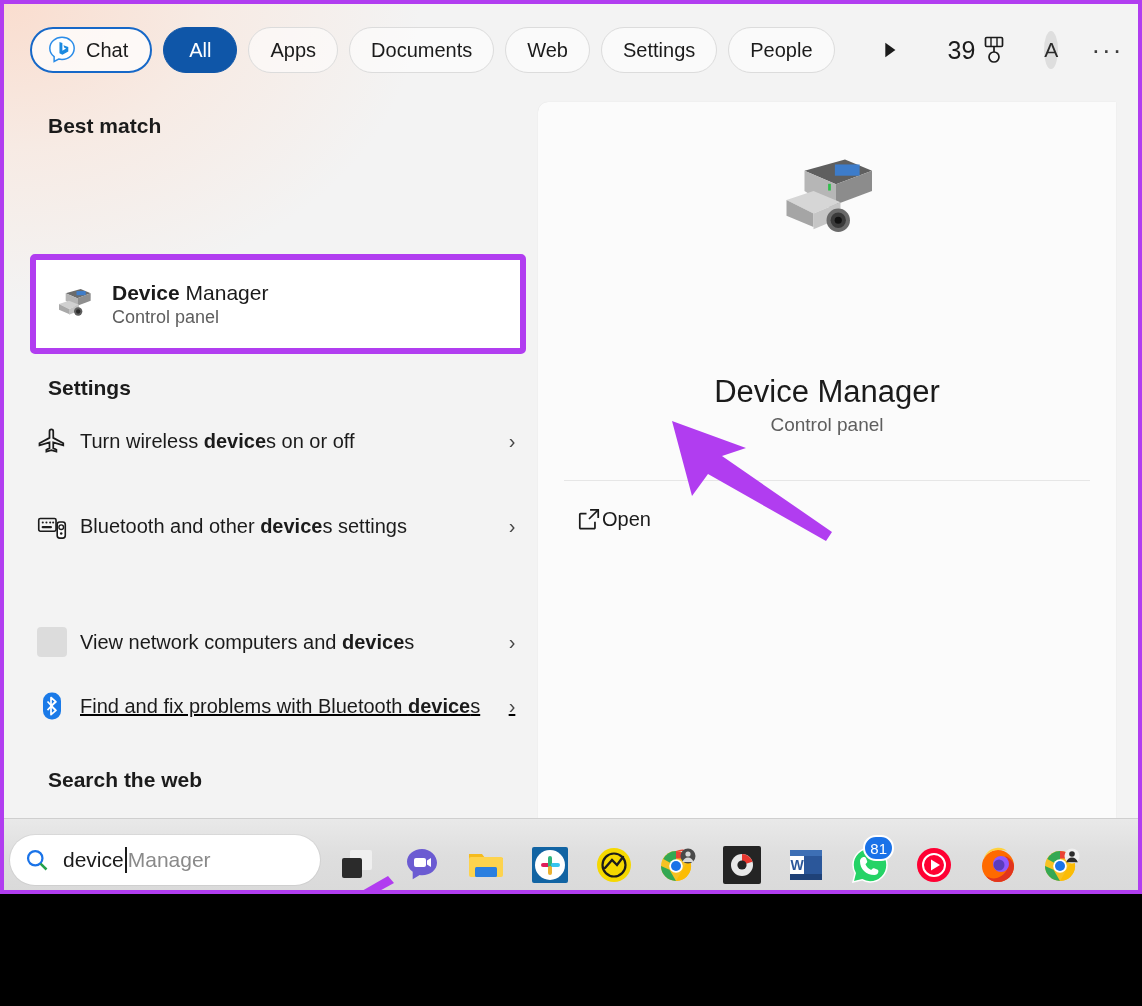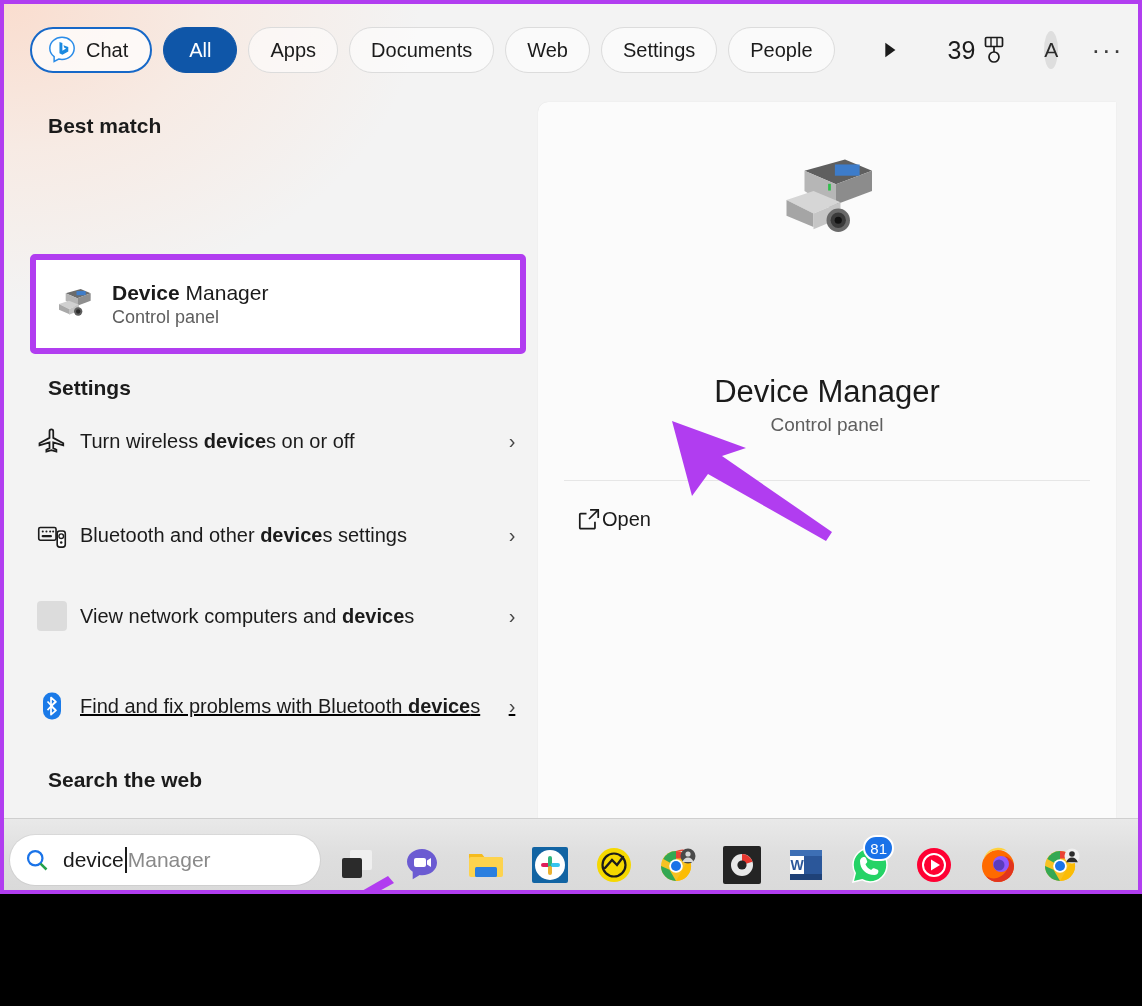--- a/index.html
+++ b/index.html
@@ -280,39 +280,39 @@
         <div class="srow" style="top:318px; height:54px;">
           <div class="srow-ic">
             <svg width="30" height="30" viewBox="0 0 24 24">
                 <path d="M21 15.5v-1.7l-8-4.3V4.3c0-.9-.7-1.6-1.5-1.6S10 3.4 10 4.3v5.2l-8 4.3v1.7l8-2.4v4.6L7.5 19v1.4l4-1.1 4 1.1V19L13 17.7v-4.6z" fill="none" stroke="#1b1b1b" stroke-width="1.4"></path>
               </svg>
           </div>
           <div class="srow-lbl"><span>Turn wireless </span><b>device</b><span>s on or off</span></div>
           <div class="chev">›</div>
         </div>
 
-        <div class="srow" style="top:401px; height:76px;">
+        <div class="srow" style="top:392px; height:76px;">
           <div class="srow-ic">
             <svg width="30" height="30" viewBox="0 0 26 26">
               <rect x="1.5" y="6.5" width="15" height="11" rx="1.4" fill="none" stroke="#1b1b1b" stroke-width="1.4"></rect>
               <circle cx="5" cy="10" r=".9" fill="#1b1b1b"></circle>
                 <circle cx="8.2" cy="10" r=".9" fill="#1b1b1b"></circle>
               <circle cx="11.4" cy="10" r=".9" fill="#1b1b1b"></circle>
                 <circle cx="14" cy="10" r=".9" fill="#1b1b1b"></circle>
               <rect x="4" y="13" width="9" height="2" rx="1" fill="#1b1b1b"></rect>
               <rect x="17.5" y="9.5" width="7" height="14" rx="2.2" fill="#fff" stroke="#1b1b1b" stroke-width="1.4"></rect>
               <circle cx="21" cy="14" r="2" fill="none" stroke="#1b1b1b" stroke-width="1.2"></circle>
               <circle cx="21" cy="19.5" r="1.1" fill="#1b1b1b"></circle>
             </svg>
           </div>
           <div class="srow-lbl"><span>Bluetooth and other </span><b>device</b><span>s settings</span></div>
           <div class="chev">›</div>
         </div>
 
-        <div class="srow" style="top:482px; height:76px;">
+        <div class="srow" style="top:508px; height:76px;">
           <div class="srow-ic">
             <div style="width:30px;height:30px;background:#dcdcdc;border-radius:4px;"></div>
           </div>
           <div class="srow-lbl"><span>View network computers and </span><b>device</b><span>s</span></div>
           <div class="chev">›</div>
         </div>
 
         <div class="srow" style="top:572px; height:76px;text-decoration:underline;">
           <div class="srow-ic">
             <svg width="28" height="30" viewBox="0 0 24 30">

